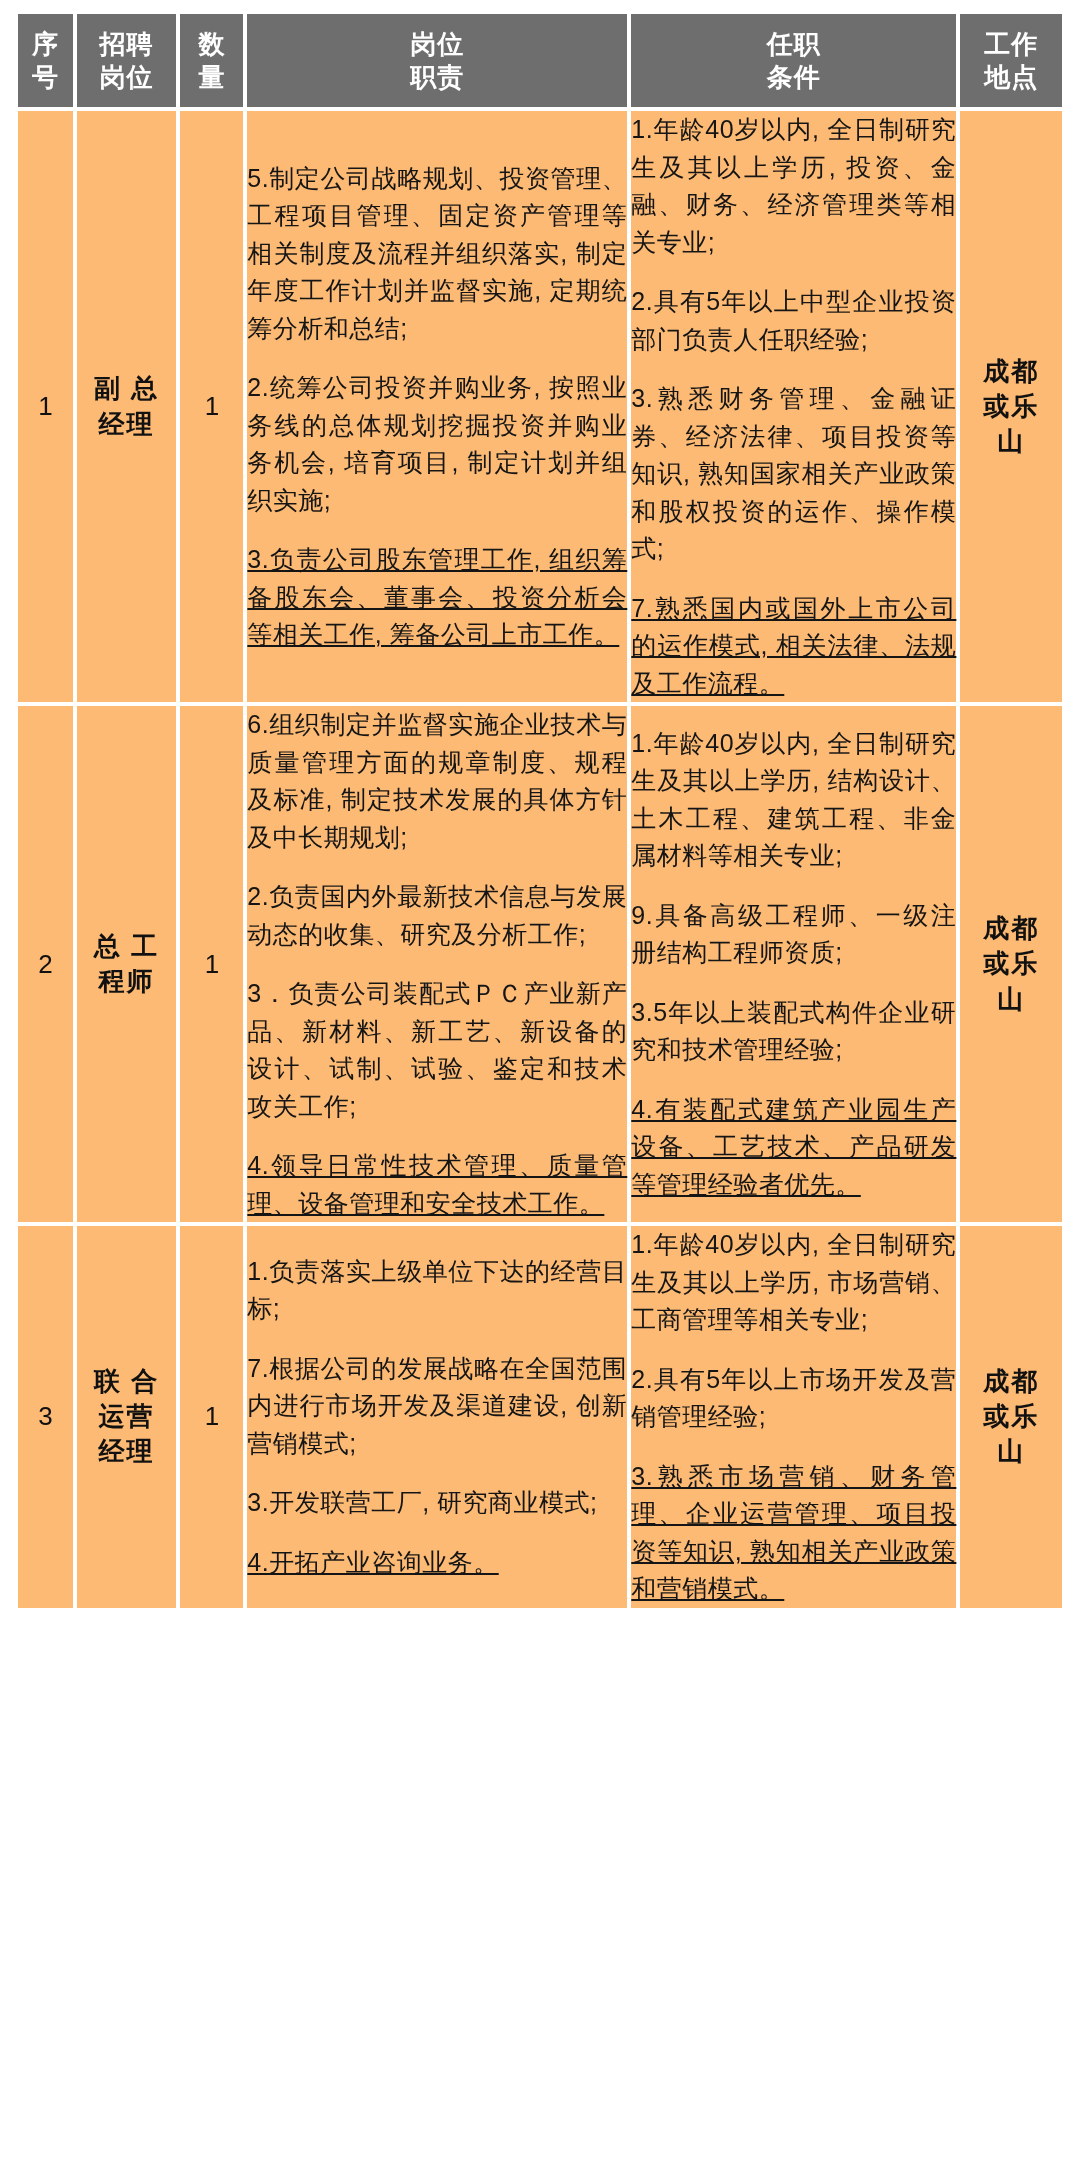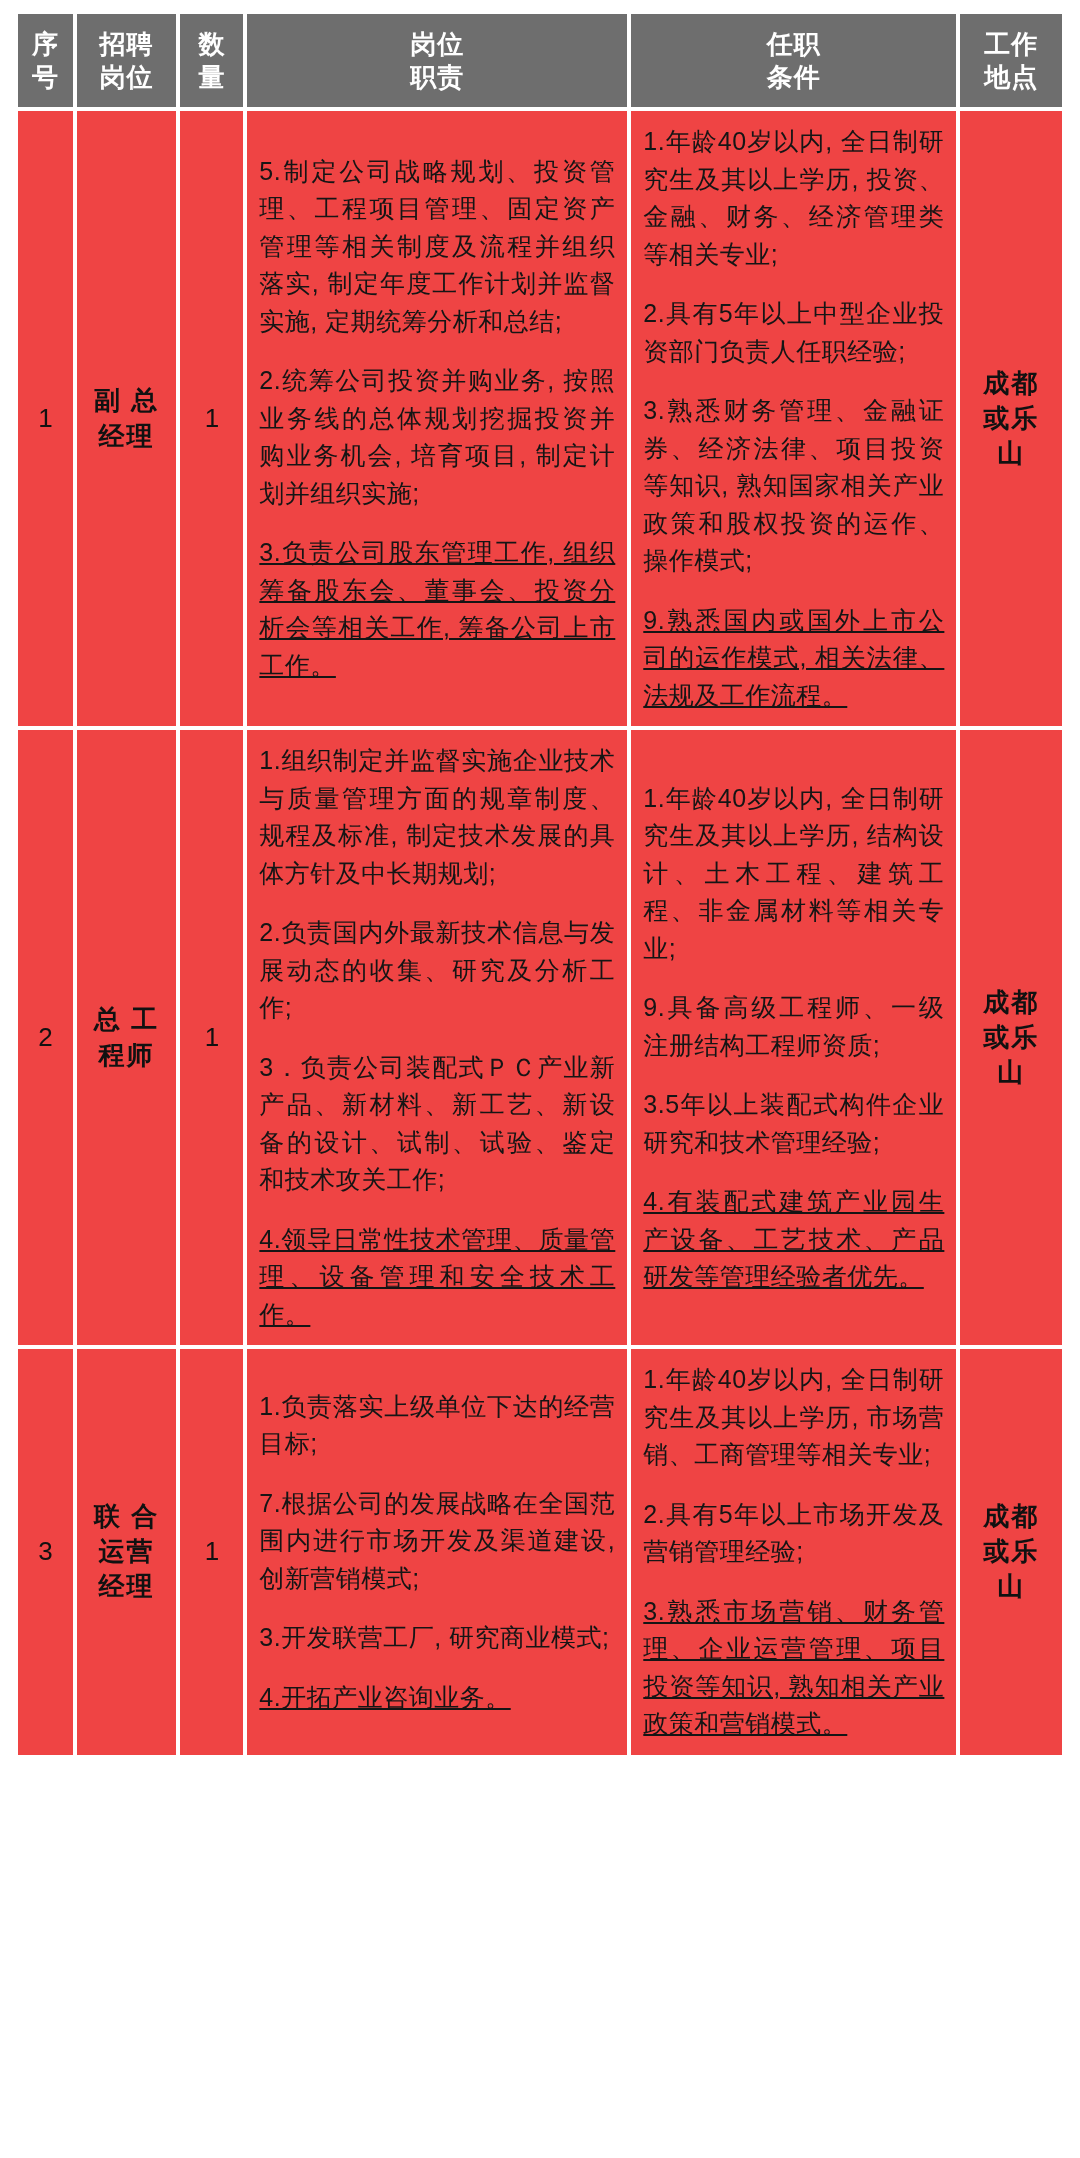--- a/index.html
+++ b/index.html
@@ -29,23 +29,23 @@
     color: #ffffff;
     font-weight: bold;
     font-size: 26px;
     line-height: 1.25;
     text-align: center;
     vertical-align: middle;
     padding: 14px 2px;
     letter-spacing: 1px;
   }
   table.recruit td {
-    background: #ef4444;
+    background: #fdba74;
     vertical-align: middle;
-    padding: 12px;
+    padding: 0;
   }
   td.idx, td.qty {
     text-align: center;
     font-size: 26px;
     color: #111;
   }
   td.post, td.place {
     text-align: center;
     font-size: 26px;
     font-weight: bold;
@@ -129,38 +129,38 @@
         <td class="qty">1</td>
         <td class="duty">
           <p class="para">5.制定公司战略规划、投资管理、工程项目管理、固定资产管理等相关制度及流程并组织落实, 制定年度工作计划并监督实施, 定期统筹分析和总结;</p>
           <p class="para">2.统筹公司投资并购业务, 按照业务线的总体规划挖掘投资并购业务机会, 培育项目, 制定计划并组织实施;</p>
           <p class="para">3.负责公司股东管理工作, 组织筹备股东会、董事会、投资分析会等相关工作, 筹备公司上市工作。</p>
         </td>
         <td class="req">
           <p class="para">1.年龄40岁以内, 全日制研究生及其以上学历, 投资、金融、财务、经济管理类等相关专业;</p>
           <p class="para">2.具有5年以上中型企业投资部门负责人任职经验;</p>
           <p class="para">3.熟悉财务管理、金融证券、经济法律、项目投资等知识, 熟知国家相关产业政策和股权投资的运作、操作模式;</p>
-          <p class="para">9.熟悉国内或国外上市公司的运作模式, 相关法律、法规及工作流程。</p>
+          <p class="para">7.熟悉国内或国外上市公司的运作模式, 相关法律、法规及工作流程。</p>
         </td>
         <td class="place">
           <div>成都</div>
           <div>或乐</div>
           <div>山</div>
         </td>
       </tr>
 
       <tr>
         <td class="idx">2</td>
         <td class="post">
           <div>总 工</div>
           <div>程师</div>
         </td>
         <td class="qty">1</td>
         <td class="duty">
-          <p class="para">1.组织制定并监督实施企业技术与质量管理方面的规章制度、规程及标准, 制定技术发展的具体方针及中长期规划;</p>
+          <p class="para">6.组织制定并监督实施企业技术与质量管理方面的规章制度、规程及标准, 制定技术发展的具体方针及中长期规划;</p>
           <p class="para">2.负责国内外最新技术信息与发展动态的收集、研究及分析工作;</p>
           <p class="para">3．负责公司装配式ＰＣ产业新产品、新材料、新工艺、新设备的设计、试制、试验、鉴定和技术攻关工作;</p>
           <p class="para">4.领导日常性技术管理、质量管理、设备管理和安全技术工作。</p>
         </td>
         <td class="req">
           <p class="para">1.年龄40岁以内, 全日制研究生及其以上学历, 结构设计、土木工程、建筑工程、非金属材料等相关专业;</p>
           <p class="para">9.具备高级工程师、一级注册结构工程师资质;</p>
           <p class="para">3.5年以上装配式构件企业研究和技术管理经验;</p>
           <p class="para">4.有装配式建筑产业园生产设备、工艺技术、产品研发等管理经验者优先。</p>
         </td>

